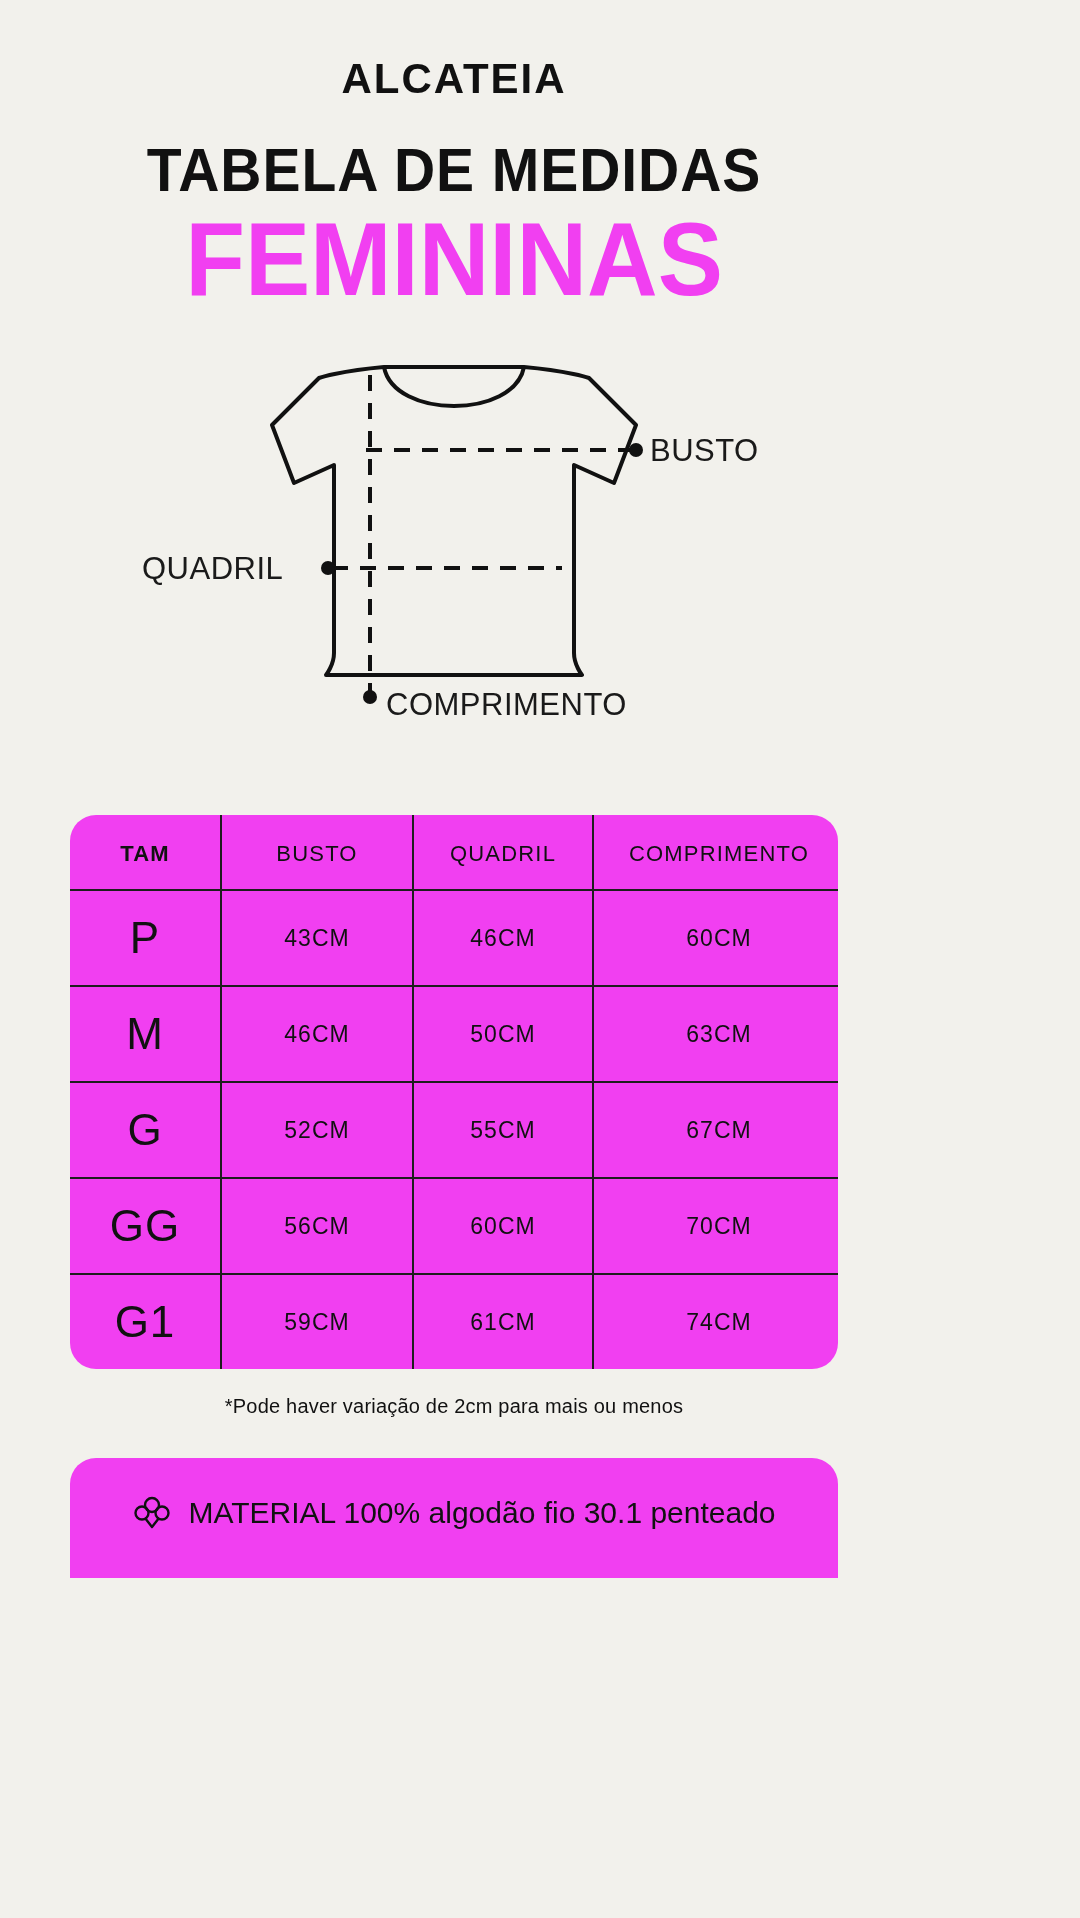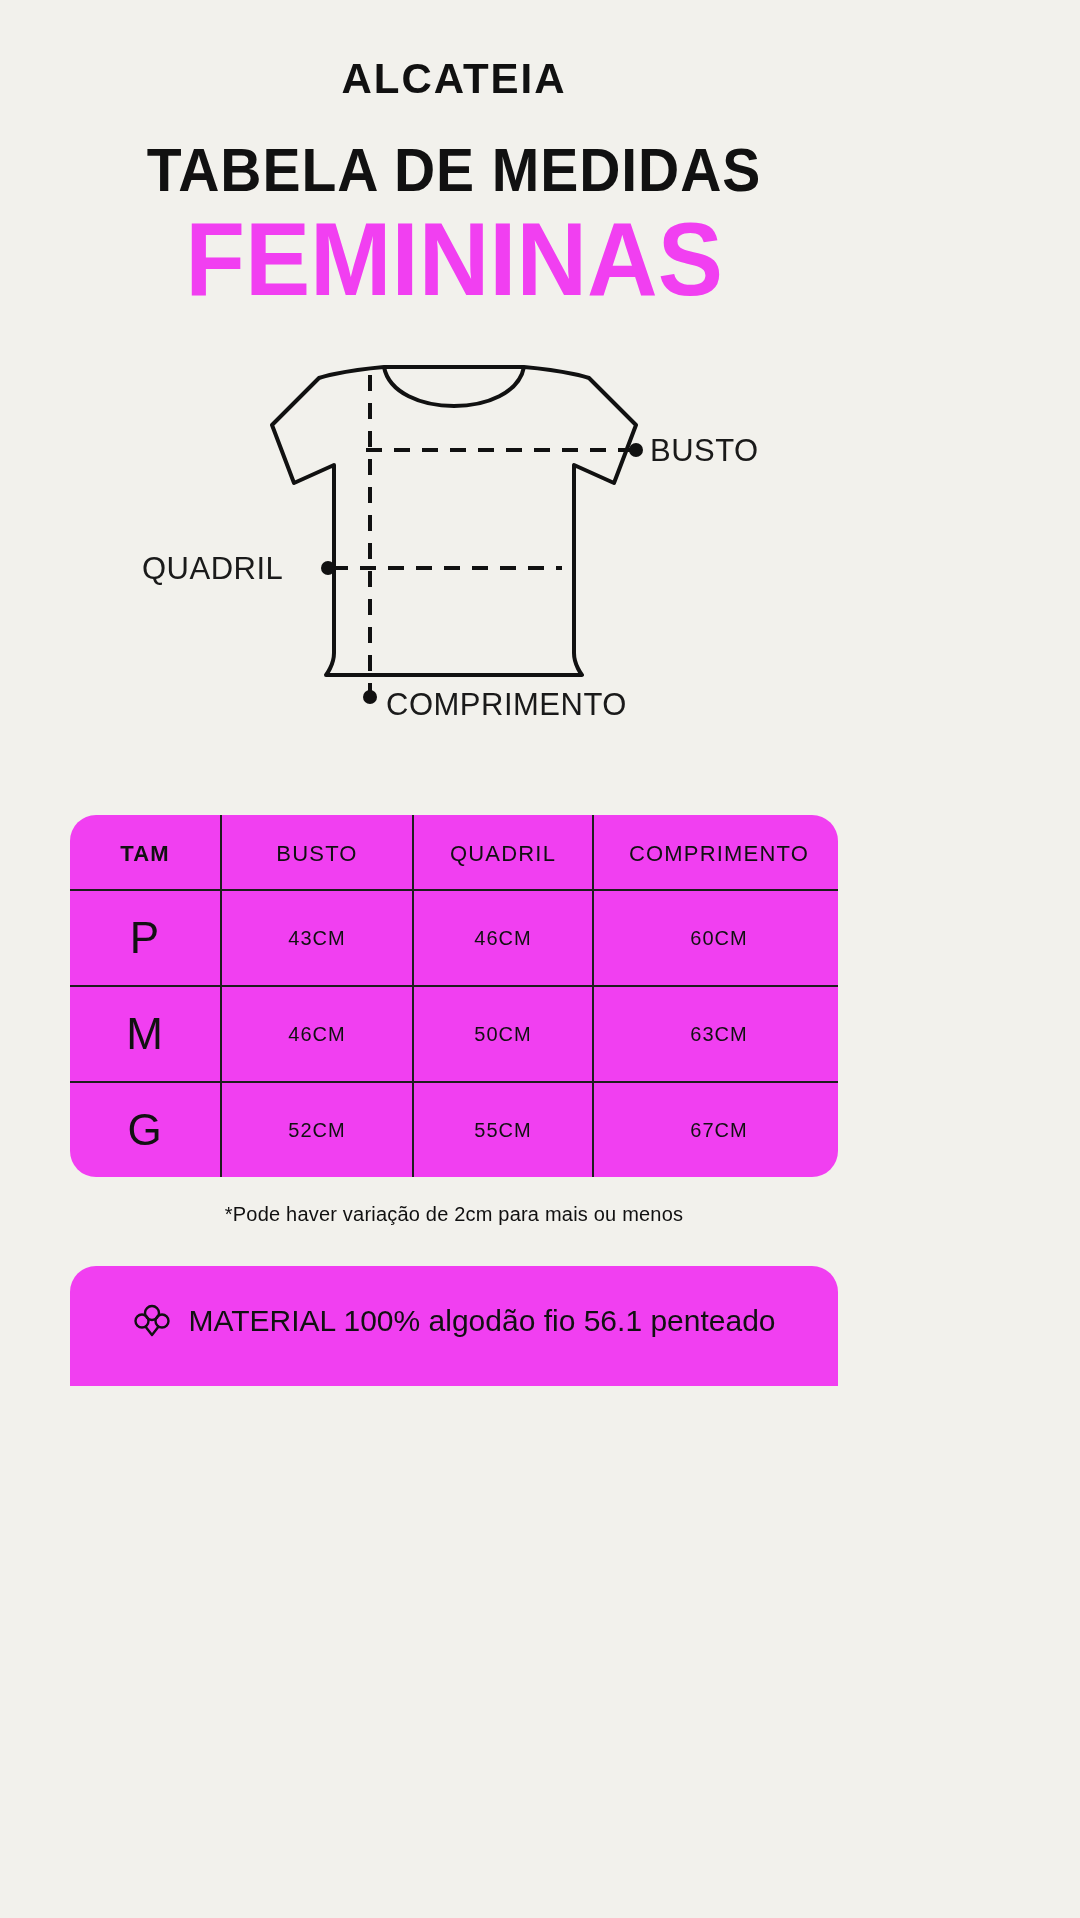--- a/index.html
+++ b/index.html
@@ -107,21 +107,21 @@
     color: #111;
     padding: 26px 0 22px 0;
     text-align: center;
   }
   thead th.th-tam { font-weight: 700; margin-left: 28px; }
   tbody td {
     text-align: center;
     color: #111;
     padding: 22px 0;
     border-top: 2px solid #1d1d1d;
-    font-size: 20px;
+    font-size: 23px;
     letter-spacing: 1px;
   }
   tbody td.size {
     font-size: 44px;
     letter-spacing: 1px;
     font-weight: 400;
   }
   
   thead th:nth-child(1), tbody td:nth-child(1) { width: 150px; }
   thead th:nth-child(2), tbody td:nth-child(2) { width: 190px; }
@@ -242,31 +242,43 @@
           <td>46CM</td>
           <td>50CM</td>
           <td>63CM</td>
         </tr>
         <tr>
           <td class="size">G</td>
           <td>52CM</td>
           <td>55CM</td>
           <td>67CM</td>
         </tr>
+        <tr>
+          <td class="size">GG</td>
+          <td>56CM</td>
+          <td>60CM</td>
+          <td>70CM</td>
+        </tr>
+        <tr>
+          <td class="size">G1</td>
+          <td>59CM</td>
+          <td>61CM</td>
+          <td>74CM</td>
+        </tr>
       </tbody>
     </table>
   </div>
 
   <div class="footnote">*Pode haver variação de 2cm para mais ou menos</div>
 
   <div class="material">
     <span class="cotton-icon">
       <svg width="40" height="40" viewBox="0 0 40 40" xmlns="http://www.w3.org/2000/svg">
         <circle cx="20" cy="14" r="7" fill="none" stroke="#111" stroke-width="2.4"></circle>
         <circle cx="10" cy="22" r="6.5" fill="none" stroke="#111" stroke-width="2.4"></circle>
         <circle cx="30" cy="22" r="6.5" fill="none" stroke="#111" stroke-width="2.4"></circle>
         <path d="M13 27 L20 36 L27 27" fill="none" stroke="#111" stroke-width="2.4" stroke-linejoin="round"></path>
       </svg>
     </span>
-    <span class="material-text"><b>MATERIAL 100% algodão</b><span> fio 56.1 penteado</span></span>
+    <span class="material-text"><b>MATERIAL 100% algodão</b><span> fio 30.1 penteado</span></span>
   </div>
 
 </div>
 
 </body></html>

